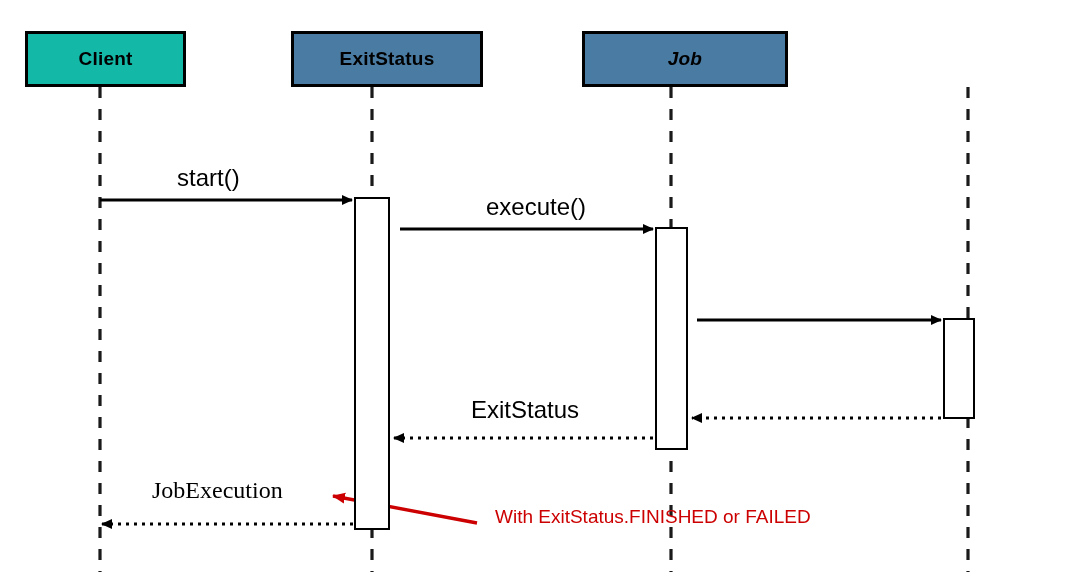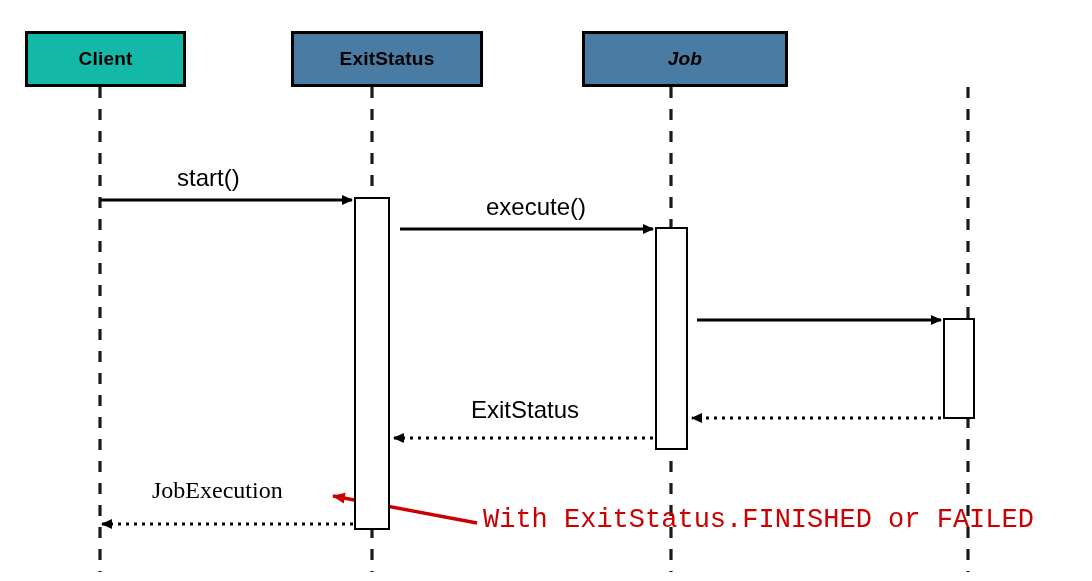--- a/index.html
+++ b/index.html
@@ -44,25 +44,26 @@
     position: absolute;
     font-family: "Liberation Sans", sans-serif;
     font-size: 24px;
     color: #000000;
     white-space: nowrap;
     line-height: 1;
     text-align: right;
   }
   .note-label {
     position: absolute;
-    font-family: Liberation Mono, monospace;
-    font-size: 27px;
+    font-family: Liberation Sans, sans-serif;
+    font-size: 19px;
     color: #CC0000;
     white-space: nowrap;
     line-height: 1;
+    margin-left: 12px;
   }
   .activation {
     position: absolute;
     box-sizing: border-box;
     background: #ffffff;
     border: 2.5px solid #000000;
   }
 </style>
 </head>
 <body>

